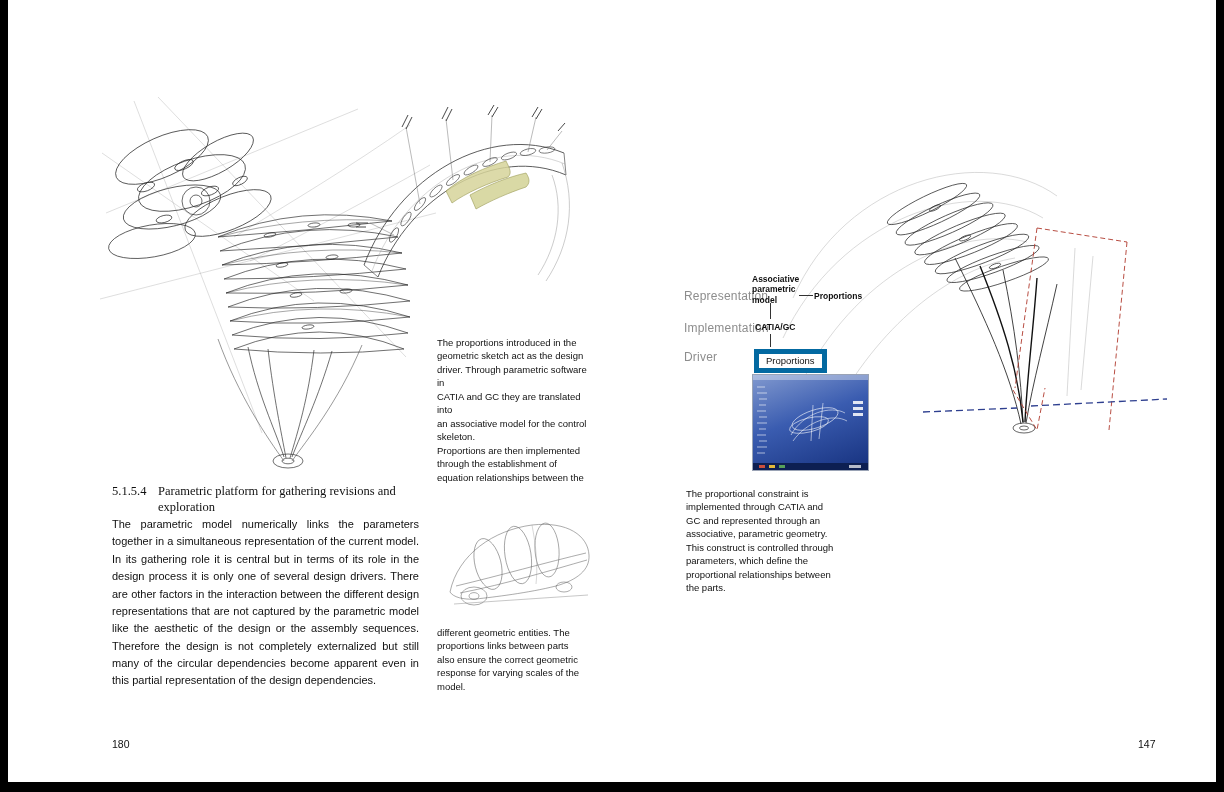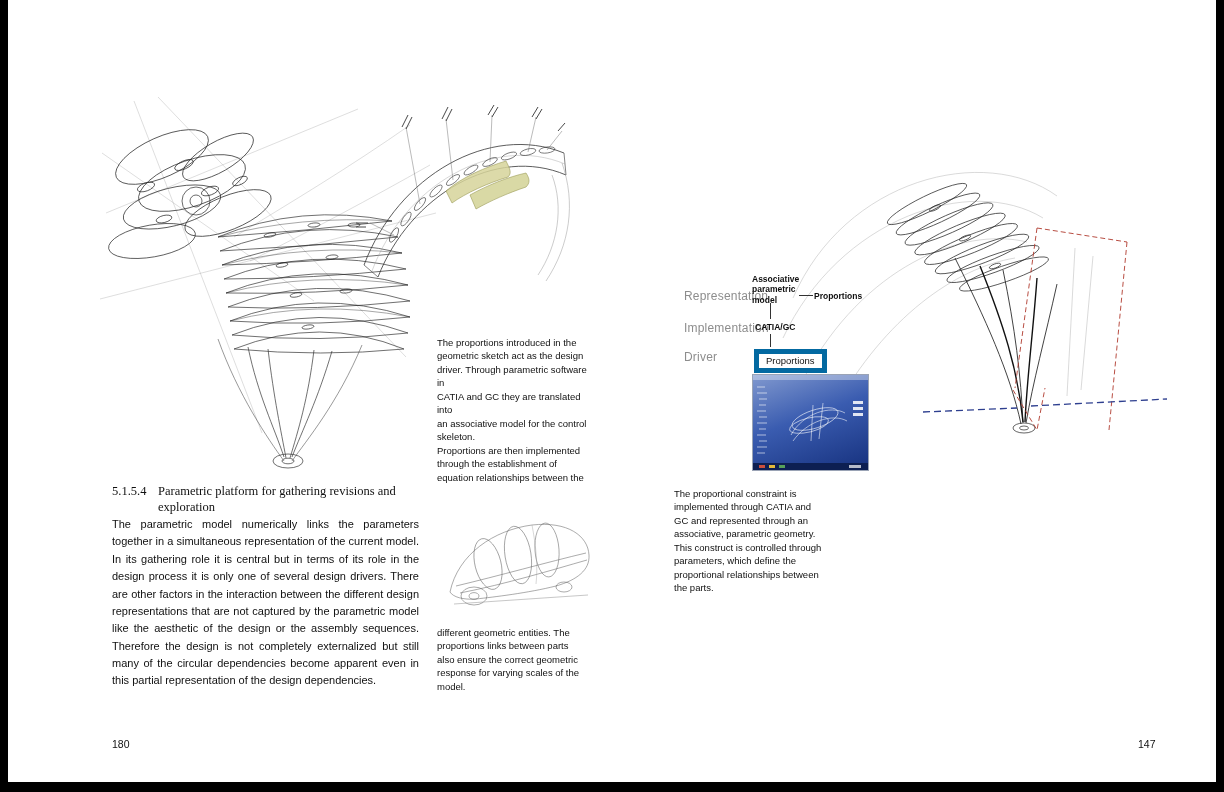--- a/index.html
+++ b/index.html
@@ -279,21 +279,21 @@
           <path d="M70,28 L66,64"></path>
         </g>
         <g fill="rgba(255,255,255,0.85)">
           <rect x="100" y="26" width="10" height="3"></rect>
           <rect x="100" y="32" width="10" height="3"></rect>
           <rect x="100" y="38" width="10" height="3"></rect>
         </g>
       </svg>
     </div>
 
-    <div class="abs caption" style="left:61px;top:487px;width:158px">The proportional constraint is
+    <div class="abs caption" style="left:73px;top:487px;width:158px">The proportional constraint is
 implemented through CATIA and
 GC and represented through an
 associative, parametric  geometry.
 This construct is controlled through
 parameters, which define the
 proportional relationships between
 the parts.</div>
 
     <div class="abs pageno" style="left:525px;top:738px">147</div>
   </div>

